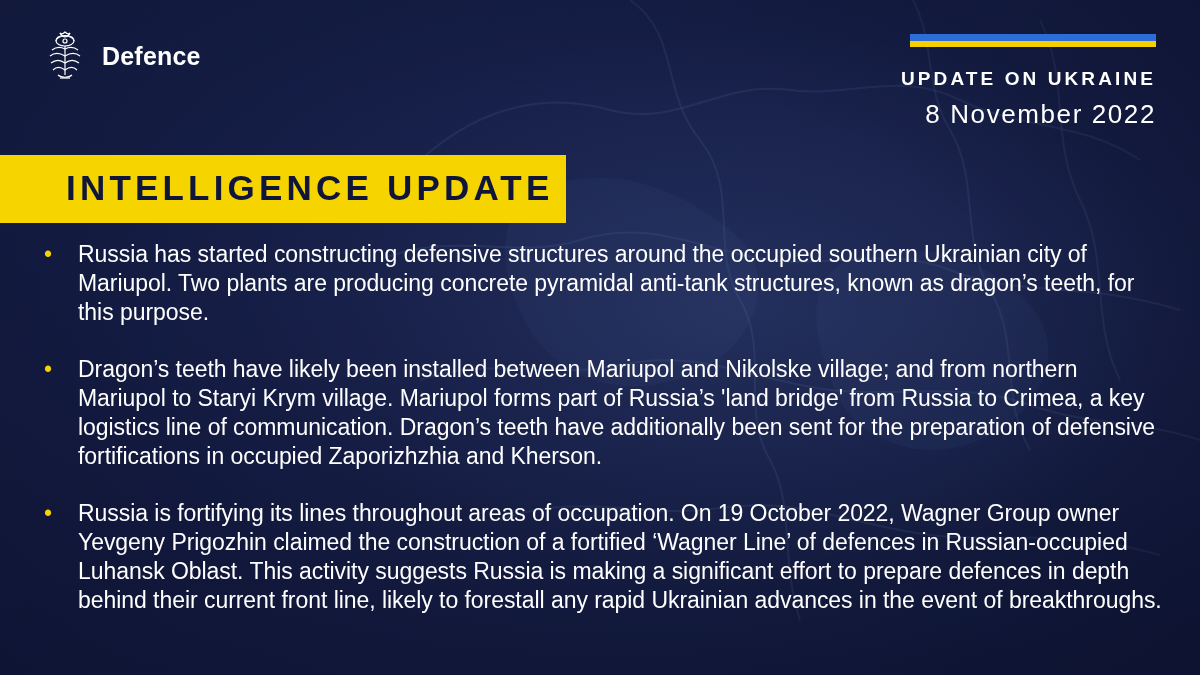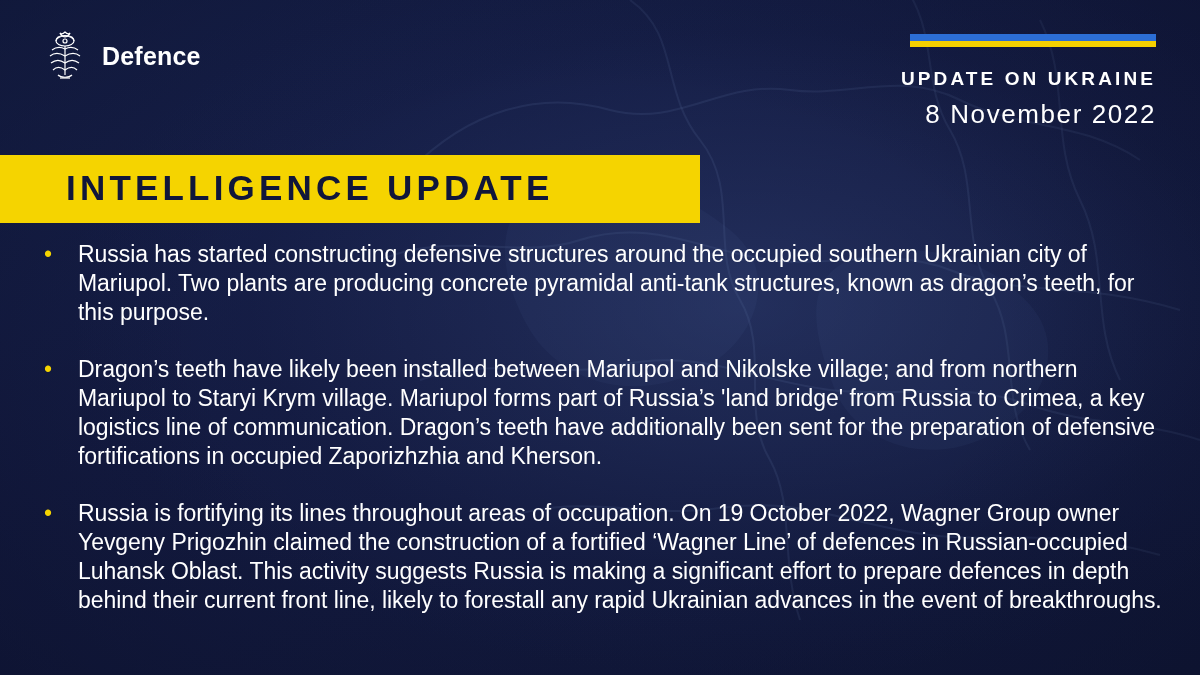--- a/index.html
+++ b/index.html
@@ -89,21 +89,21 @@
     letter-spacing: 1.6px;
   }
 
   
   .banner {
     position: absolute;
     left: 0;
     top: 155px;
     background: #f5d400;
     padding: 13px 40px 15px 66px;
-    width: 700px;
+    width: 566px;
   }
   .banner-text {
     color: #10163a;
     font-size: 35px;
     font-weight: bold;
     letter-spacing: 4.2px;
     white-space: nowrap;
   }
 
   

